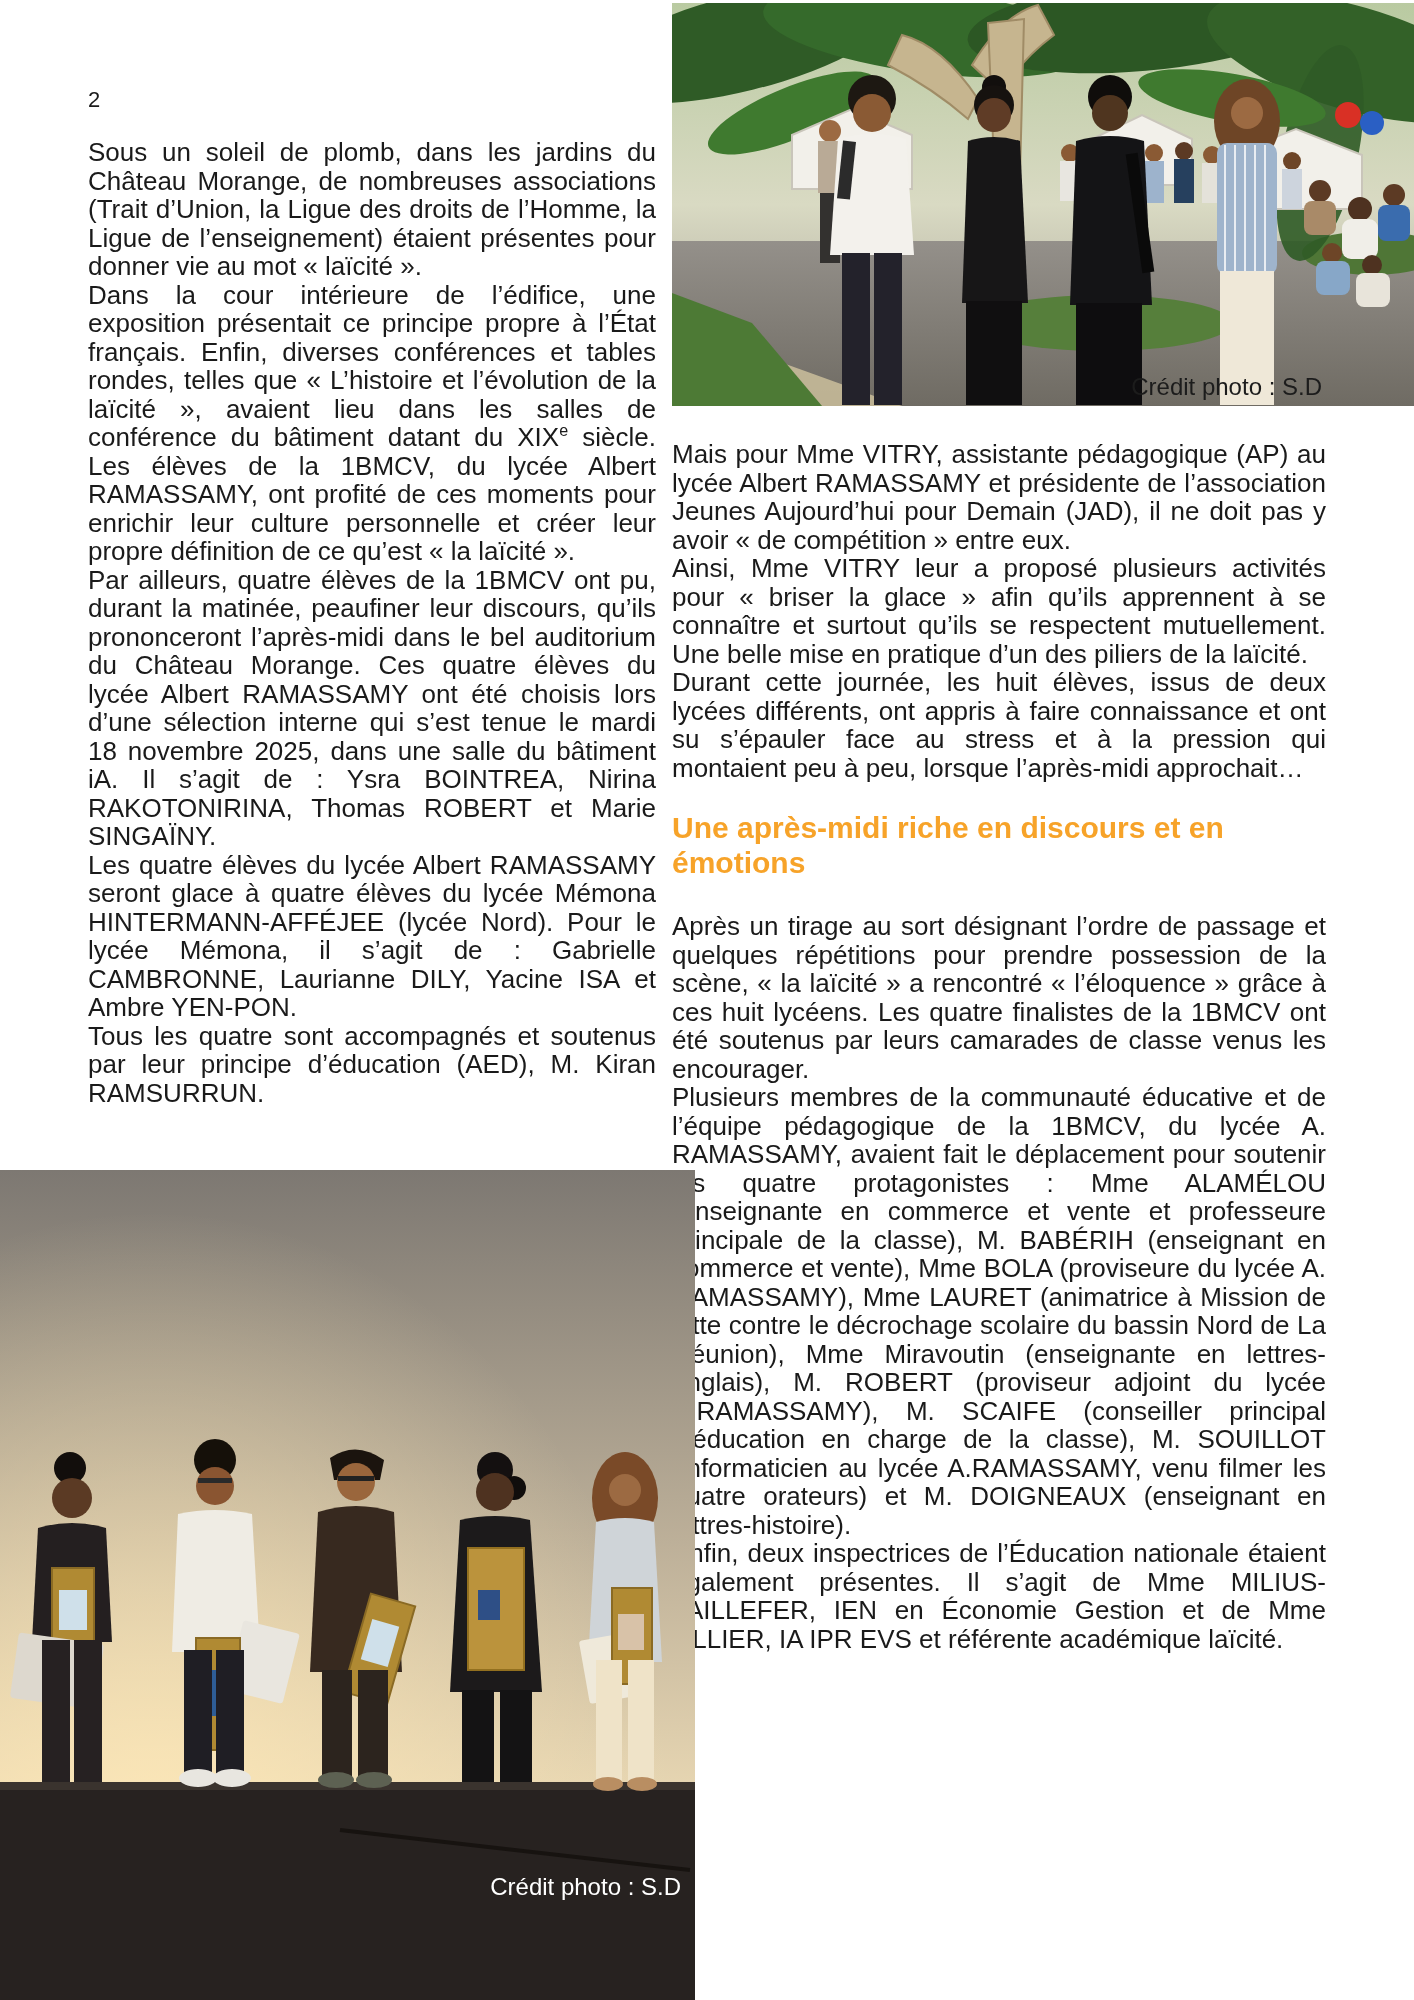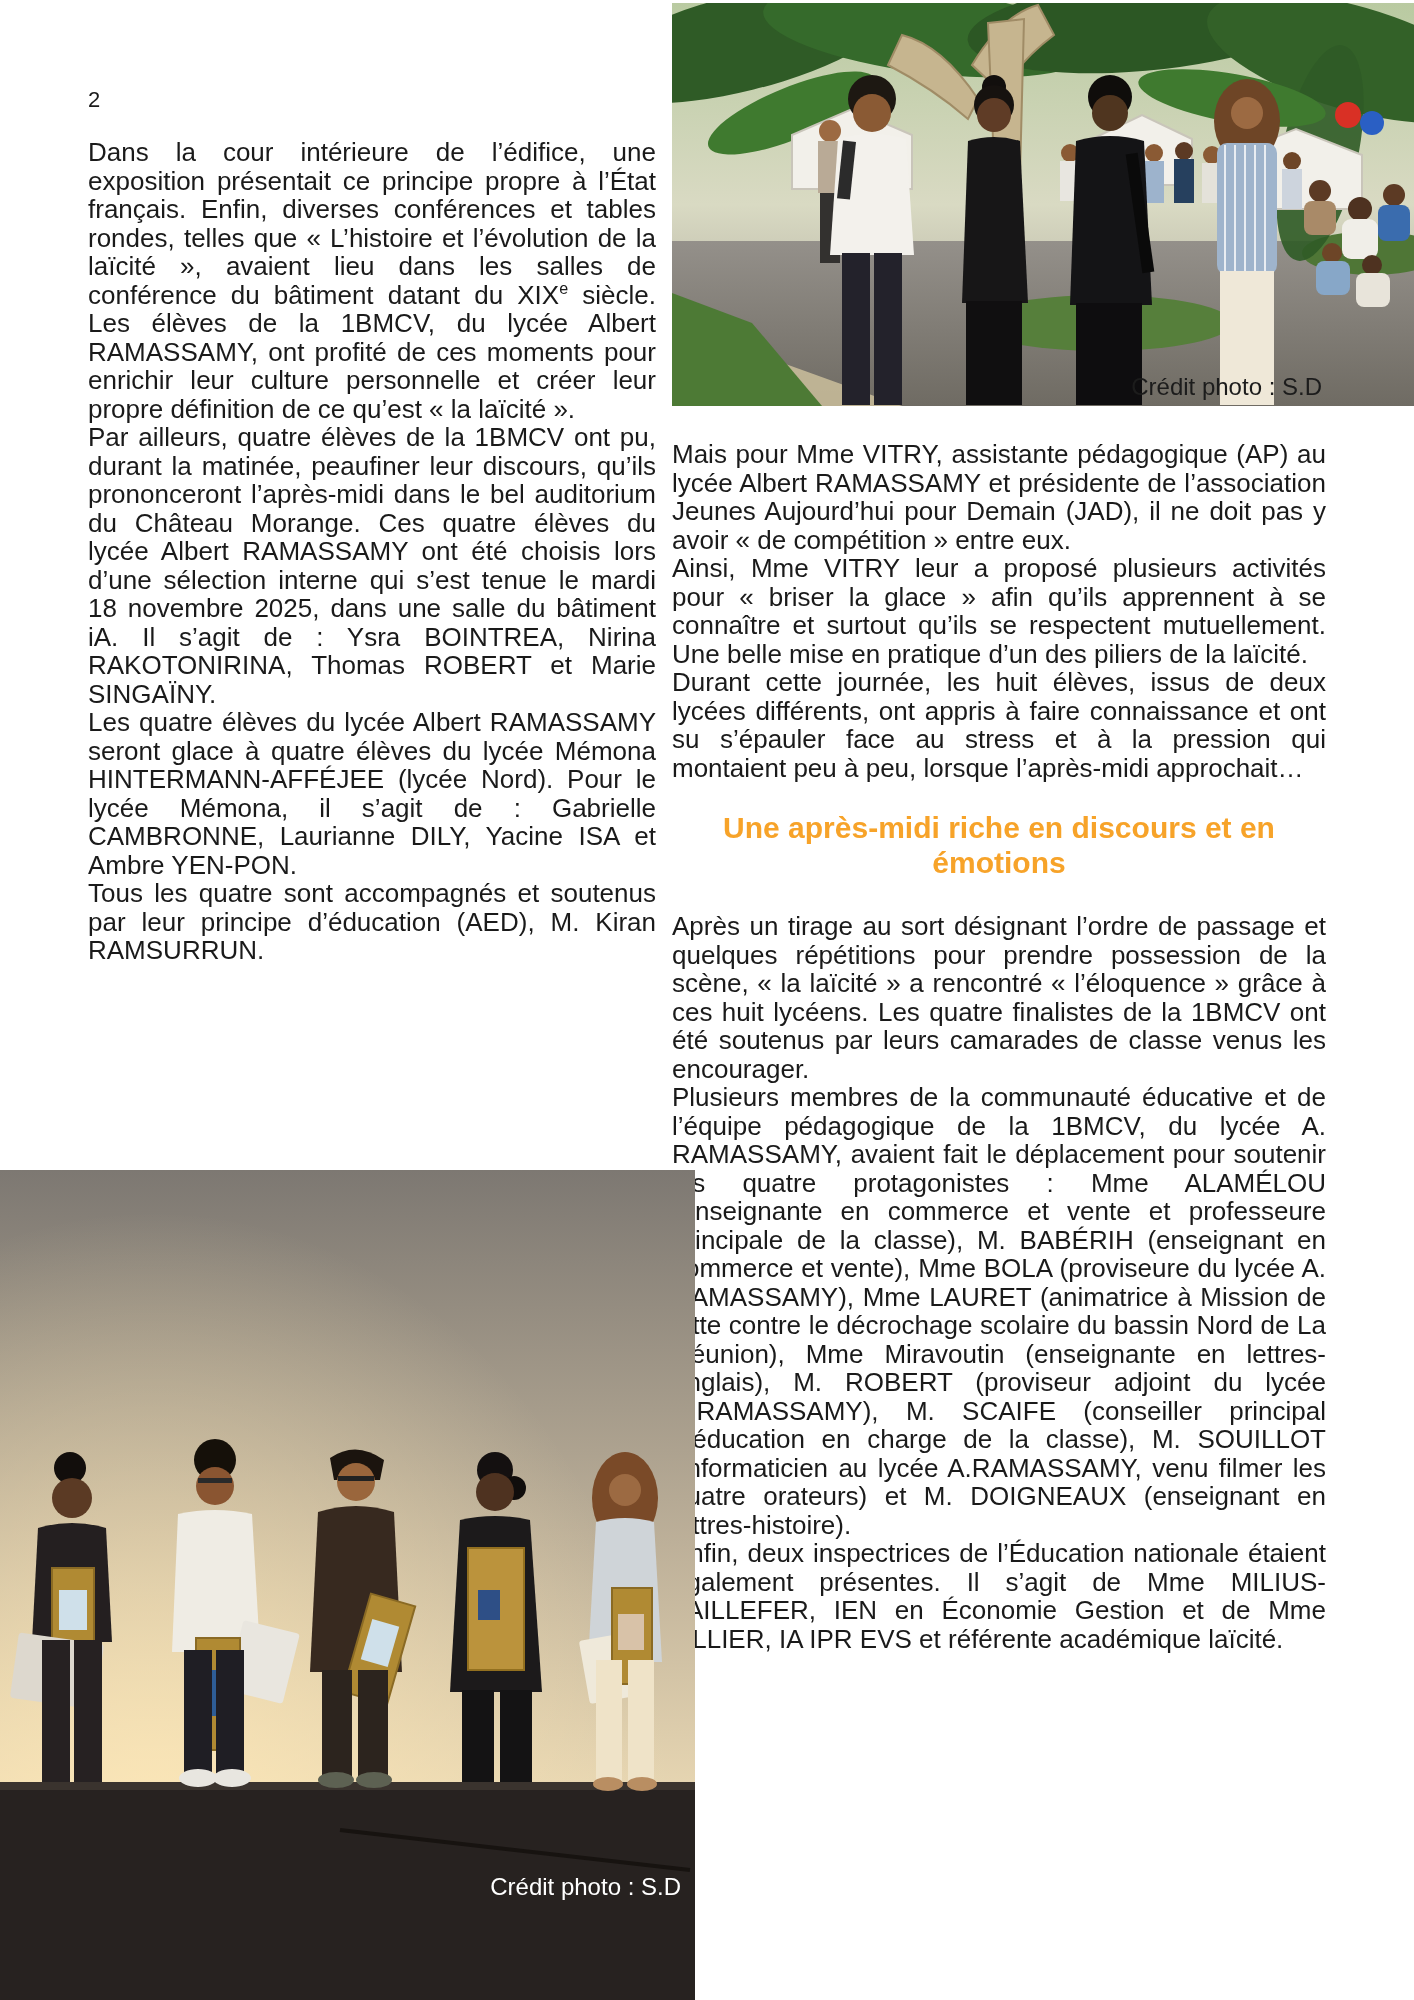--- a/index.html
+++ b/index.html
@@ -9,38 +9,39 @@
   }
   .page-number{position:absolute;left:88px;top:88px;font-size:22px;line-height:24px;}
   .col-left{position:absolute;left:88px;top:138px;width:568px;}
   .col-right{position:absolute;left:672px;top:440px;width:654px;}
   p.para{margin:0;font-size:26px;line-height:28.5px;text-align:justify;text-justify:inter-word;}
   .gap-before{margin-top:28.5px;}
   sup{font-size:0.62em;line-height:0;vertical-align:super;}
   .it{}
   .section-heading{
     margin:28px 0 32px 0;font-size:30px;line-height:35px;font-weight:700;
-    text-align:center;color:#F7A329;
+    color:#F7A329;
   }
   .photo{position:absolute;overflow:hidden;}
   .photo-top{left:672px;top:3px;width:742px;height:403px;}
   .photo-bottom{left:0px;top:1170px;width:695px;height:830px;}
   .photo svg{display:block;}
   .credit{position:absolute;font-size:24px;line-height:26px;white-space:nowrap;}
   .credit-top{right:92px;bottom:6px;color:#1c1c1c;}
   .credit-bottom{right:14px;bottom:100px;color:#ffffff;}
 </style>
 </head>
 <body>
 
 <div class="page">
 
   <div class="page-number">2</div>
 
   <div class="col-left">
+    <p class="para">Sous un soleil de plomb, dans les jardins du Château Morange, de nombreuses associations (Trait d’Union, la Ligue des droits de l’Homme, la Ligue de l’enseignement) étaient présentes pour donner vie au mot « laïcité ».</p>
     <p class="para"><span>Dans la cour intérieure de l’édifice, une exposition présentait ce principe propre à l’État français. Enfin, diverses conférences et tables rondes, telles que « L’histoire et l’évolution de la laïcité », avaient lieu dans les salles de conférence du bâtiment datant du XIX</span><sup>e</sup><span> siècle. Les élèves de la 1BMCV, du lycée Albert RAMASSAMY, ont profité de ces moments pour enrichir leur culture personnelle et créer leur propre définition de ce qu’est « la laïcité ».</span></p>
     <p class="para gap-before">Par ailleurs, quatre élèves de la 1BMCV ont pu, durant la matinée, peaufiner leur discours, qu’ils prononceront l’après-midi dans le bel auditorium du Château Morange. Ces quatre élèves du lycée Albert RAMASSAMY ont été choisis lors d’une sélection interne qui s’est tenue le mardi 18 novembre 2025, dans une salle du bâtiment iA. Il s’agit de : Ysra BOINTREA, Nirina RAKOTONIRINA, Thomas ROBERT et Marie SINGAÏNY.</p>
     <p class="para gap-before">Les quatre élèves du lycée Albert RAMASSAMY seront glace à quatre élèves du lycée Mémona HINTERMANN-AFFÉJEE (lycée Nord). Pour le lycée Mémona, il s’agit de : Gabrielle CAMBRONNE, Laurianne DILY, Yacine ISA et Ambre YEN-PON.</p>
     <p class="para">Tous les quatre sont accompagnés et soutenus par leur principe d’éducation (AED), M. Kiran RAMSURRUN.</p>
   </div>
 
   <div class="photo photo-top">
     <svg width="742" height="403" viewBox="0 0 742 403" preserveAspectRatio="none">
       <defs>
         <linearGradient id="sky" x1="0" y1="0" x2="0" y2="1">

